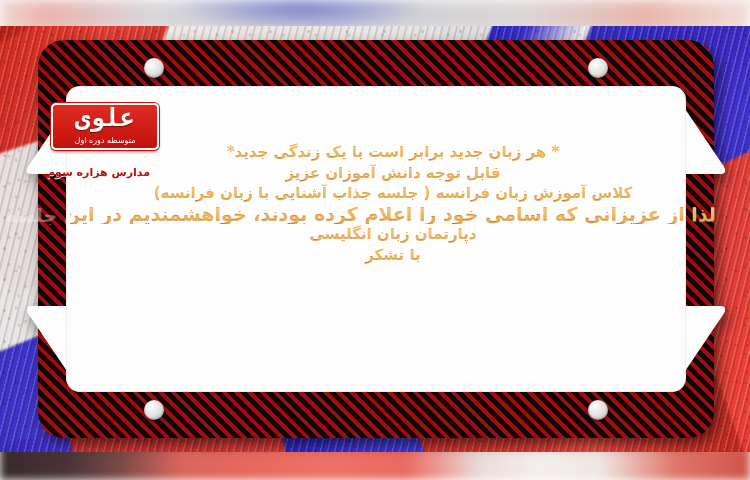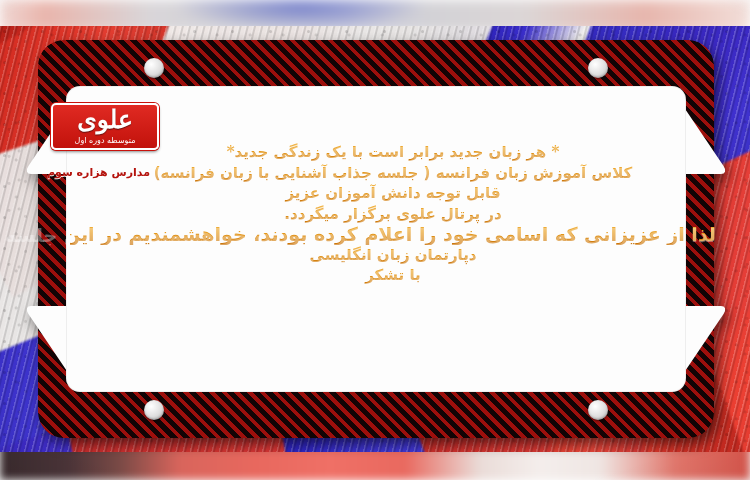--- a/index.html
+++ b/index.html
@@ -148,21 +148,21 @@
     position:relative;width:104px;height:43px;border-radius:5px;
     background:linear-gradient(180deg,#e02a22,#c2120c);
     border:2px solid #ffffff;
     box-shadow:0 0 0 1px #c8120c, 0 2px 3px rgba(0,0,0,.45);
     overflow:hidden;
   }
   .logo-main{
     position:absolute;left:0;right:0;top:1px;text-align:center;
     color:#ffffff;font-weight:bold;font-size:25px;line-height:27px;
     letter-spacing:1px;text-shadow:0 1px 1px rgba(0,0,0,.5);
-    font-family:Liberation Serif, serif;
+    font-family:Liberation Mono, monospace;
   }
   .logo-sub{
     position:absolute;left:0;right:0;bottom:2px;text-align:center;
     color:#ffffff;font-weight:normal;font-size:8px;line-height:10px;
   }
   .logo-caption{
     margin-top:16px;text-align:left;color:#b4130d;
     font-weight:bold;font-size:11px;line-height:13px;
     text-shadow:0 1px 0 rgba(255,255,255,.9);
   }
@@ -235,23 +235,22 @@
   <div id="logo">
     <div class="logo-box">
       <div class="logo-main">علوی</div>
       <div class="logo-sub">متوسطه دوره اول</div>
     </div>
     <div class="logo-caption">مدارس هزاره سوم</div>
   </div>
 
   <div id="announce">
     <div class="ln">* هر زبان جدید برابر است با یک زندگی جدید*</div>
+    <div class="ln">قابل توجه دانش آموزان عزیز</div>
     <div class="ln">کلاس آموزش زبان فرانسه ( جلسه جذاب آشنایی با زبان فرانسه)</div>
-    <div class="ln">قابل توجه دانش آموزان عزیز</div>
-    <div class="ln">در پرتال علوی برگزار میگردد.</div>
     <div class="ln wide">لذا از عزیزانی که اسامی خود را اعلام کرده بودند، خواهشمندیم در این جلسه حضور بهم رسانید.</div>
     <div class="ln">دپارتمان زبان انگلیسی</div>
     <div class="ln">با تشکر</div>
   </div>
 
   <div class="band band-bottom-hi"></div>
   <div class="band band-bottom"></div>
 </div>
 
 </body></html>

